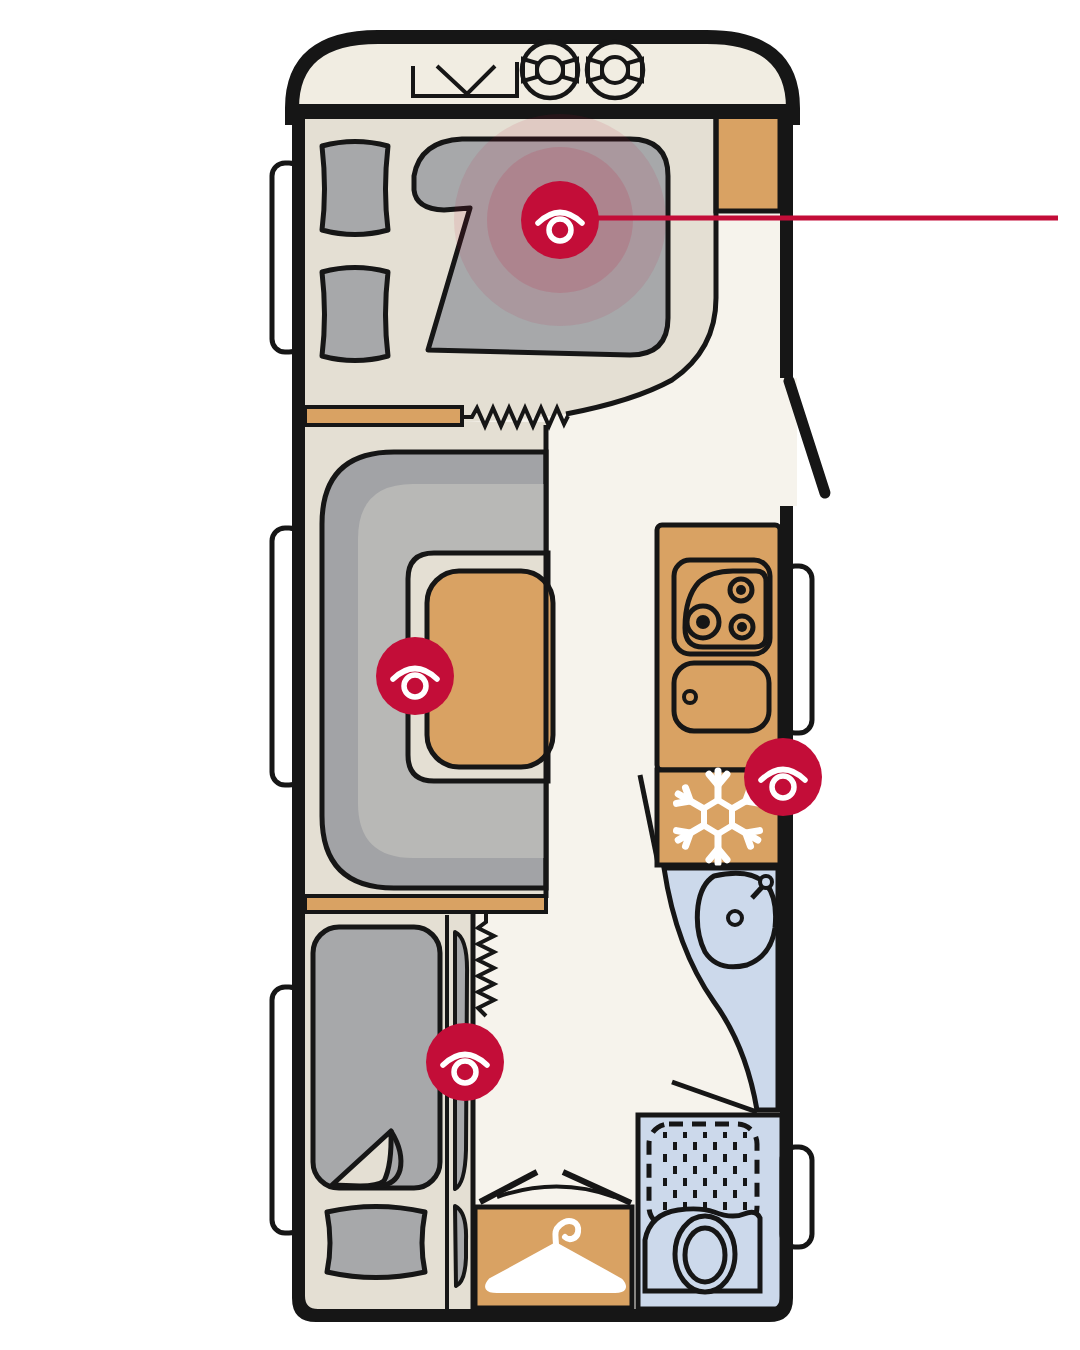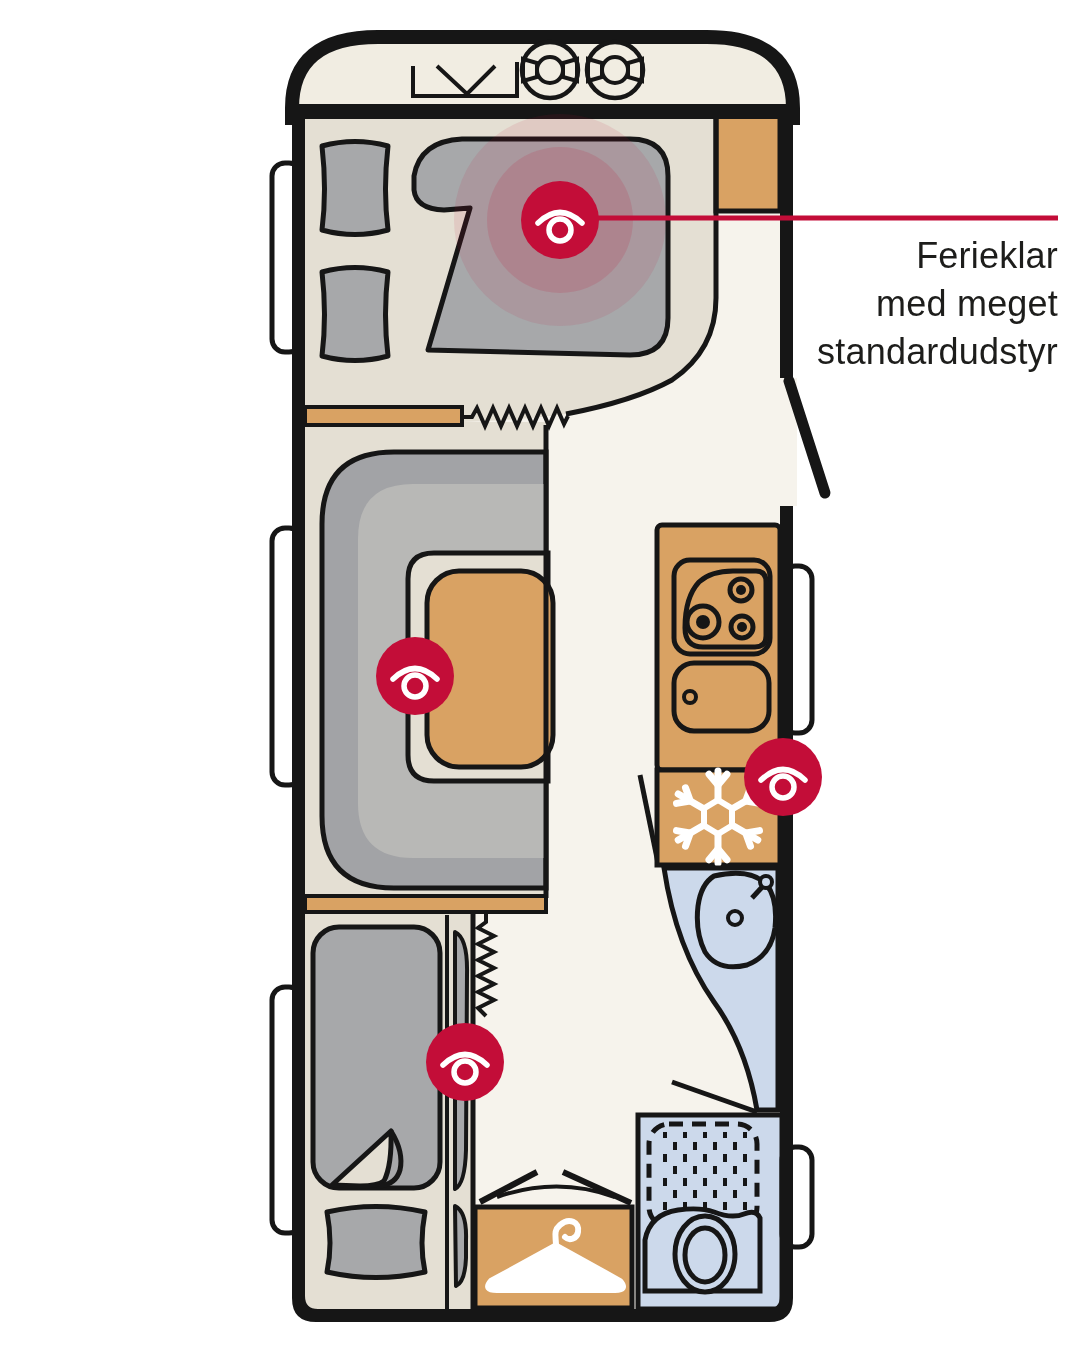--- a/index.html
+++ b/index.html
@@ -188,19 +188,14 @@
       <circle cx="0" cy="10" r="11" fill="none" stroke="#ffffff" stroke-width="5.5"></circle>
     </svg>
   </div>
   <div class="hotspot hs-4">
     <svg width="78" height="78" viewBox="-39 -39 78 78">
       <path d="M-22,3 Q0,-18 22,3" fill="none" stroke="#ffffff" stroke-width="5.5" stroke-linecap="round"></path>
       <circle cx="0" cy="10" r="11" fill="none" stroke="#ffffff" stroke-width="5.5"></circle>
     </svg>
   </div>
 
-  <div class="annotation">
-    <div>Ferieklar</div>
-    <div>med meget</div>
-    <div>standardudstyr</div>
-  </div>
 
 </div>
 
 </body></html>

